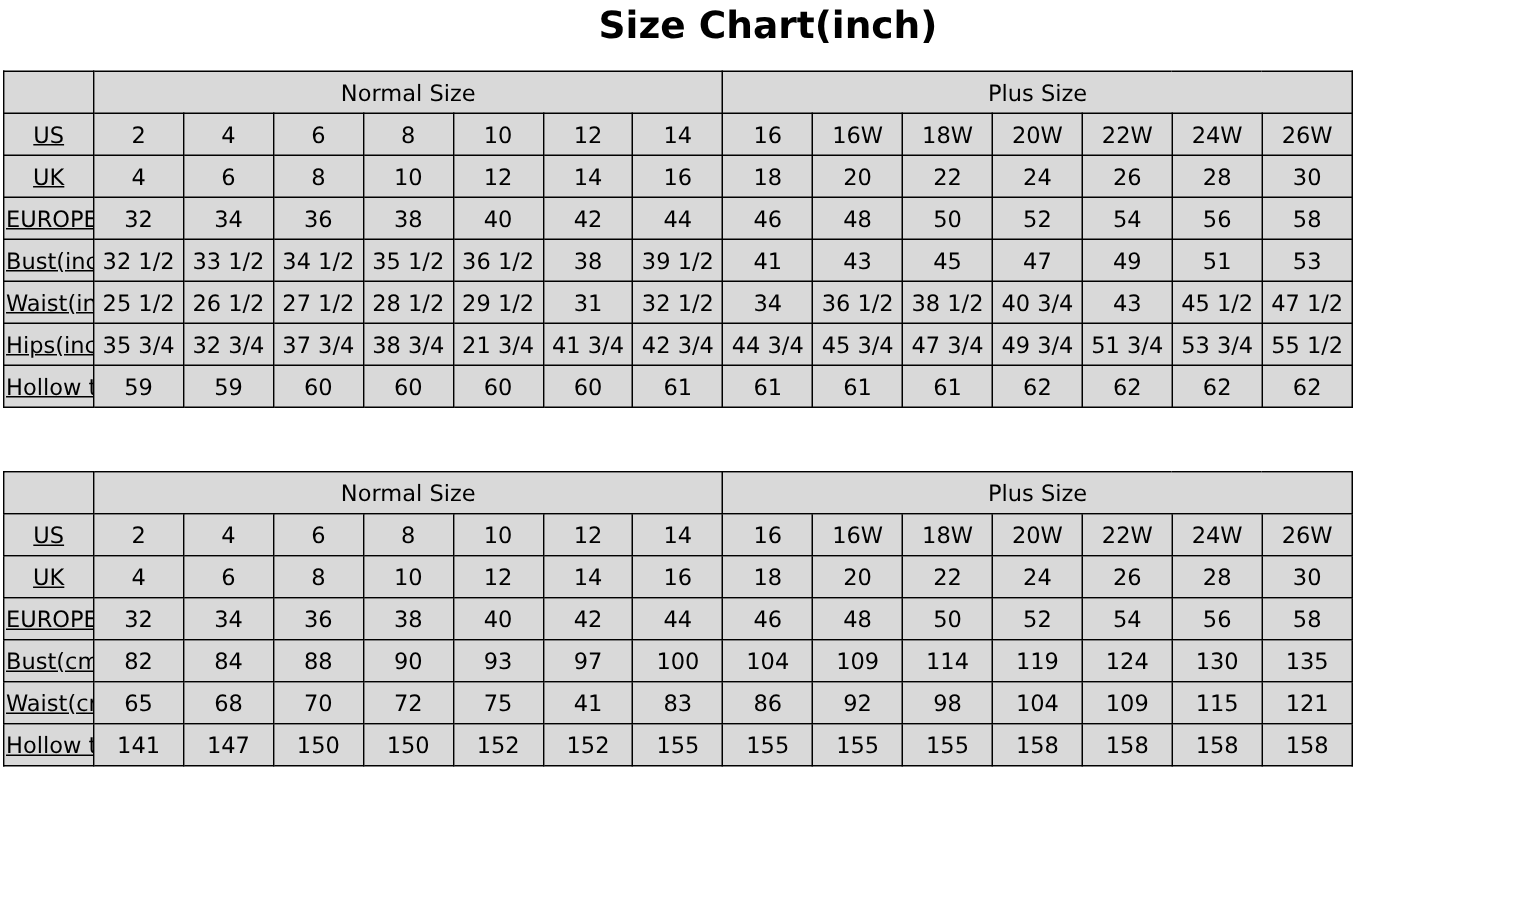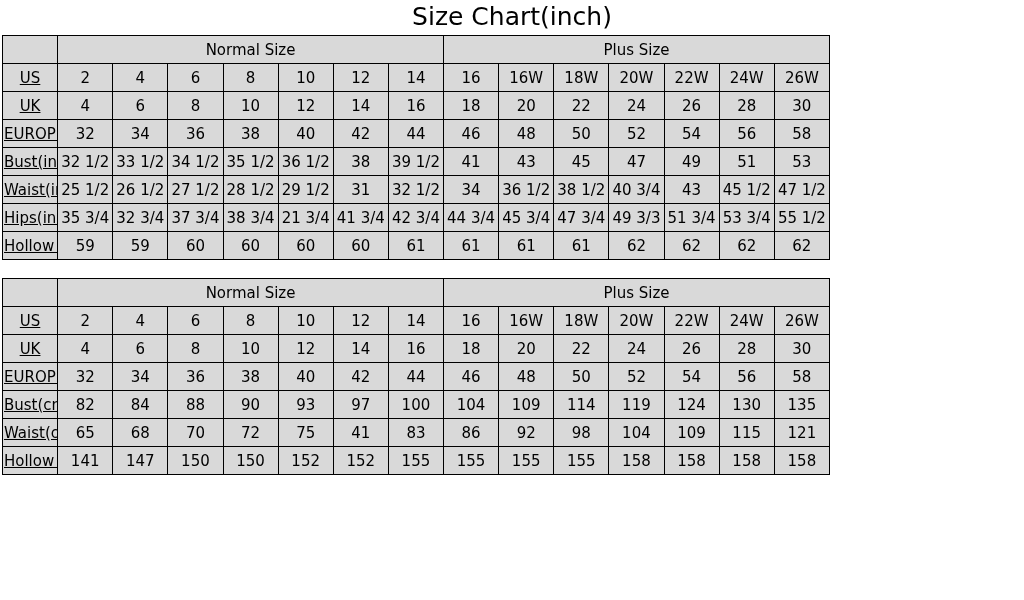--- a/index.html
+++ b/index.html
@@ -12,30 +12,30 @@
     height: 600px;
     font-family: "DejaVu Sans", "Liberation Sans", sans-serif;
     color: #000000;
     overflow: hidden;
   }
   .chart-block {
     width: 1024px;
   }
   .chart-title {
     text-align: center;
-    font-weight: normal;
+    font-weight: bold;
     font-size: 25px;
     letter-spacing: 0px;
     padding: 2px 0 0 0;
     font-family: "DejaVu Sans", "Liberation Sans", sans-serif;
   }
   table.size-table {
     border-collapse: collapse;
-    width: 828px;
-    margin: 4px 2px;
+    width: 900px;
+    margin: 16px 2px;
     table-layout: fixed;
   }
   table.size-table td, table.size-table th {
     border: 1px solid #000000;
     text-align: center;
     font-size: 15px;
     height: 27px;
     padding: 0 1px;
     font-weight: normal;
     background: #d9d9d9;
@@ -166,21 +166,21 @@
             <td>35 3/4</td>
             <td>32 3/4</td>
             <td>37 3/4</td>
             <td>38 3/4</td>
             <td>21 3/4</td>
             <td>41 3/4</td>
             <td>42 3/4</td>
             <td>44 3/4</td>
             <td>45 3/4</td>
             <td>47 3/4</td>
-            <td>49 3/3</td>
+            <td>49 3/4</td>
             <td>51 3/4</td>
             <td>53 3/4</td>
             <td>55 1/2</td>
           </tr>
           <tr>
             <td class="rowhead">Hollow to Floor(inch)</td>
             <td>59</td>
             <td>59</td>
             <td>60</td>
             <td>60</td>

